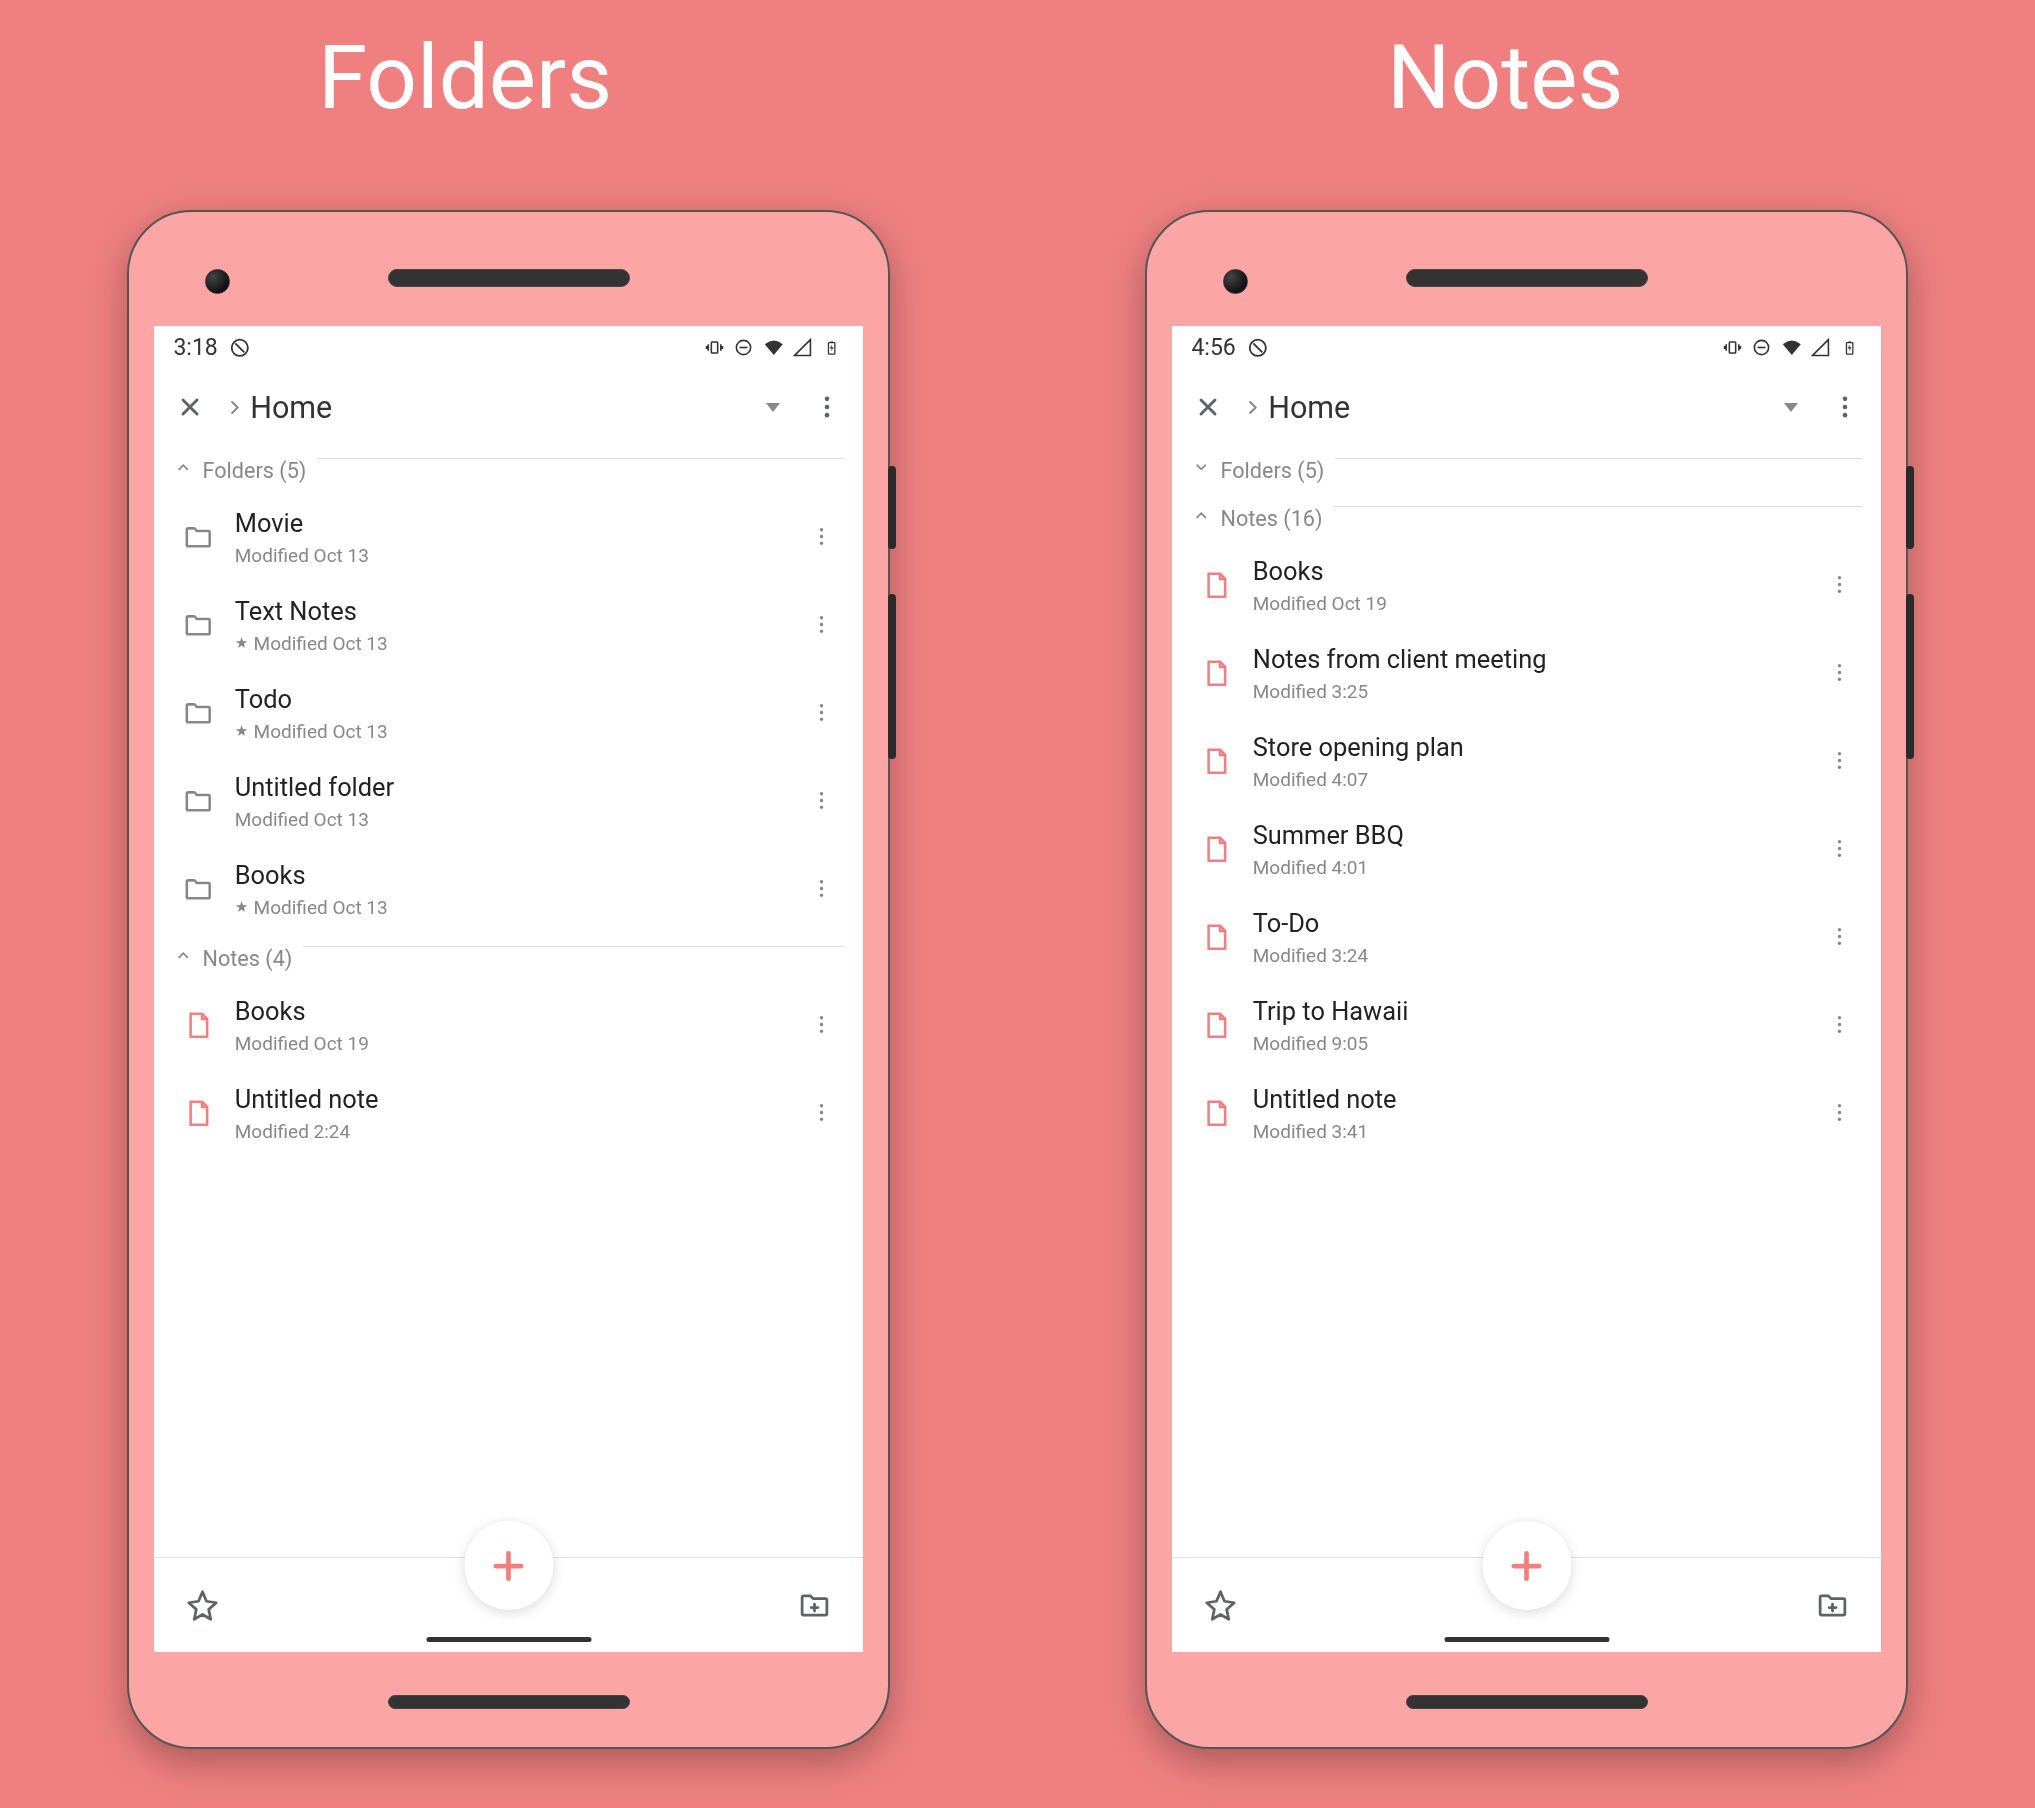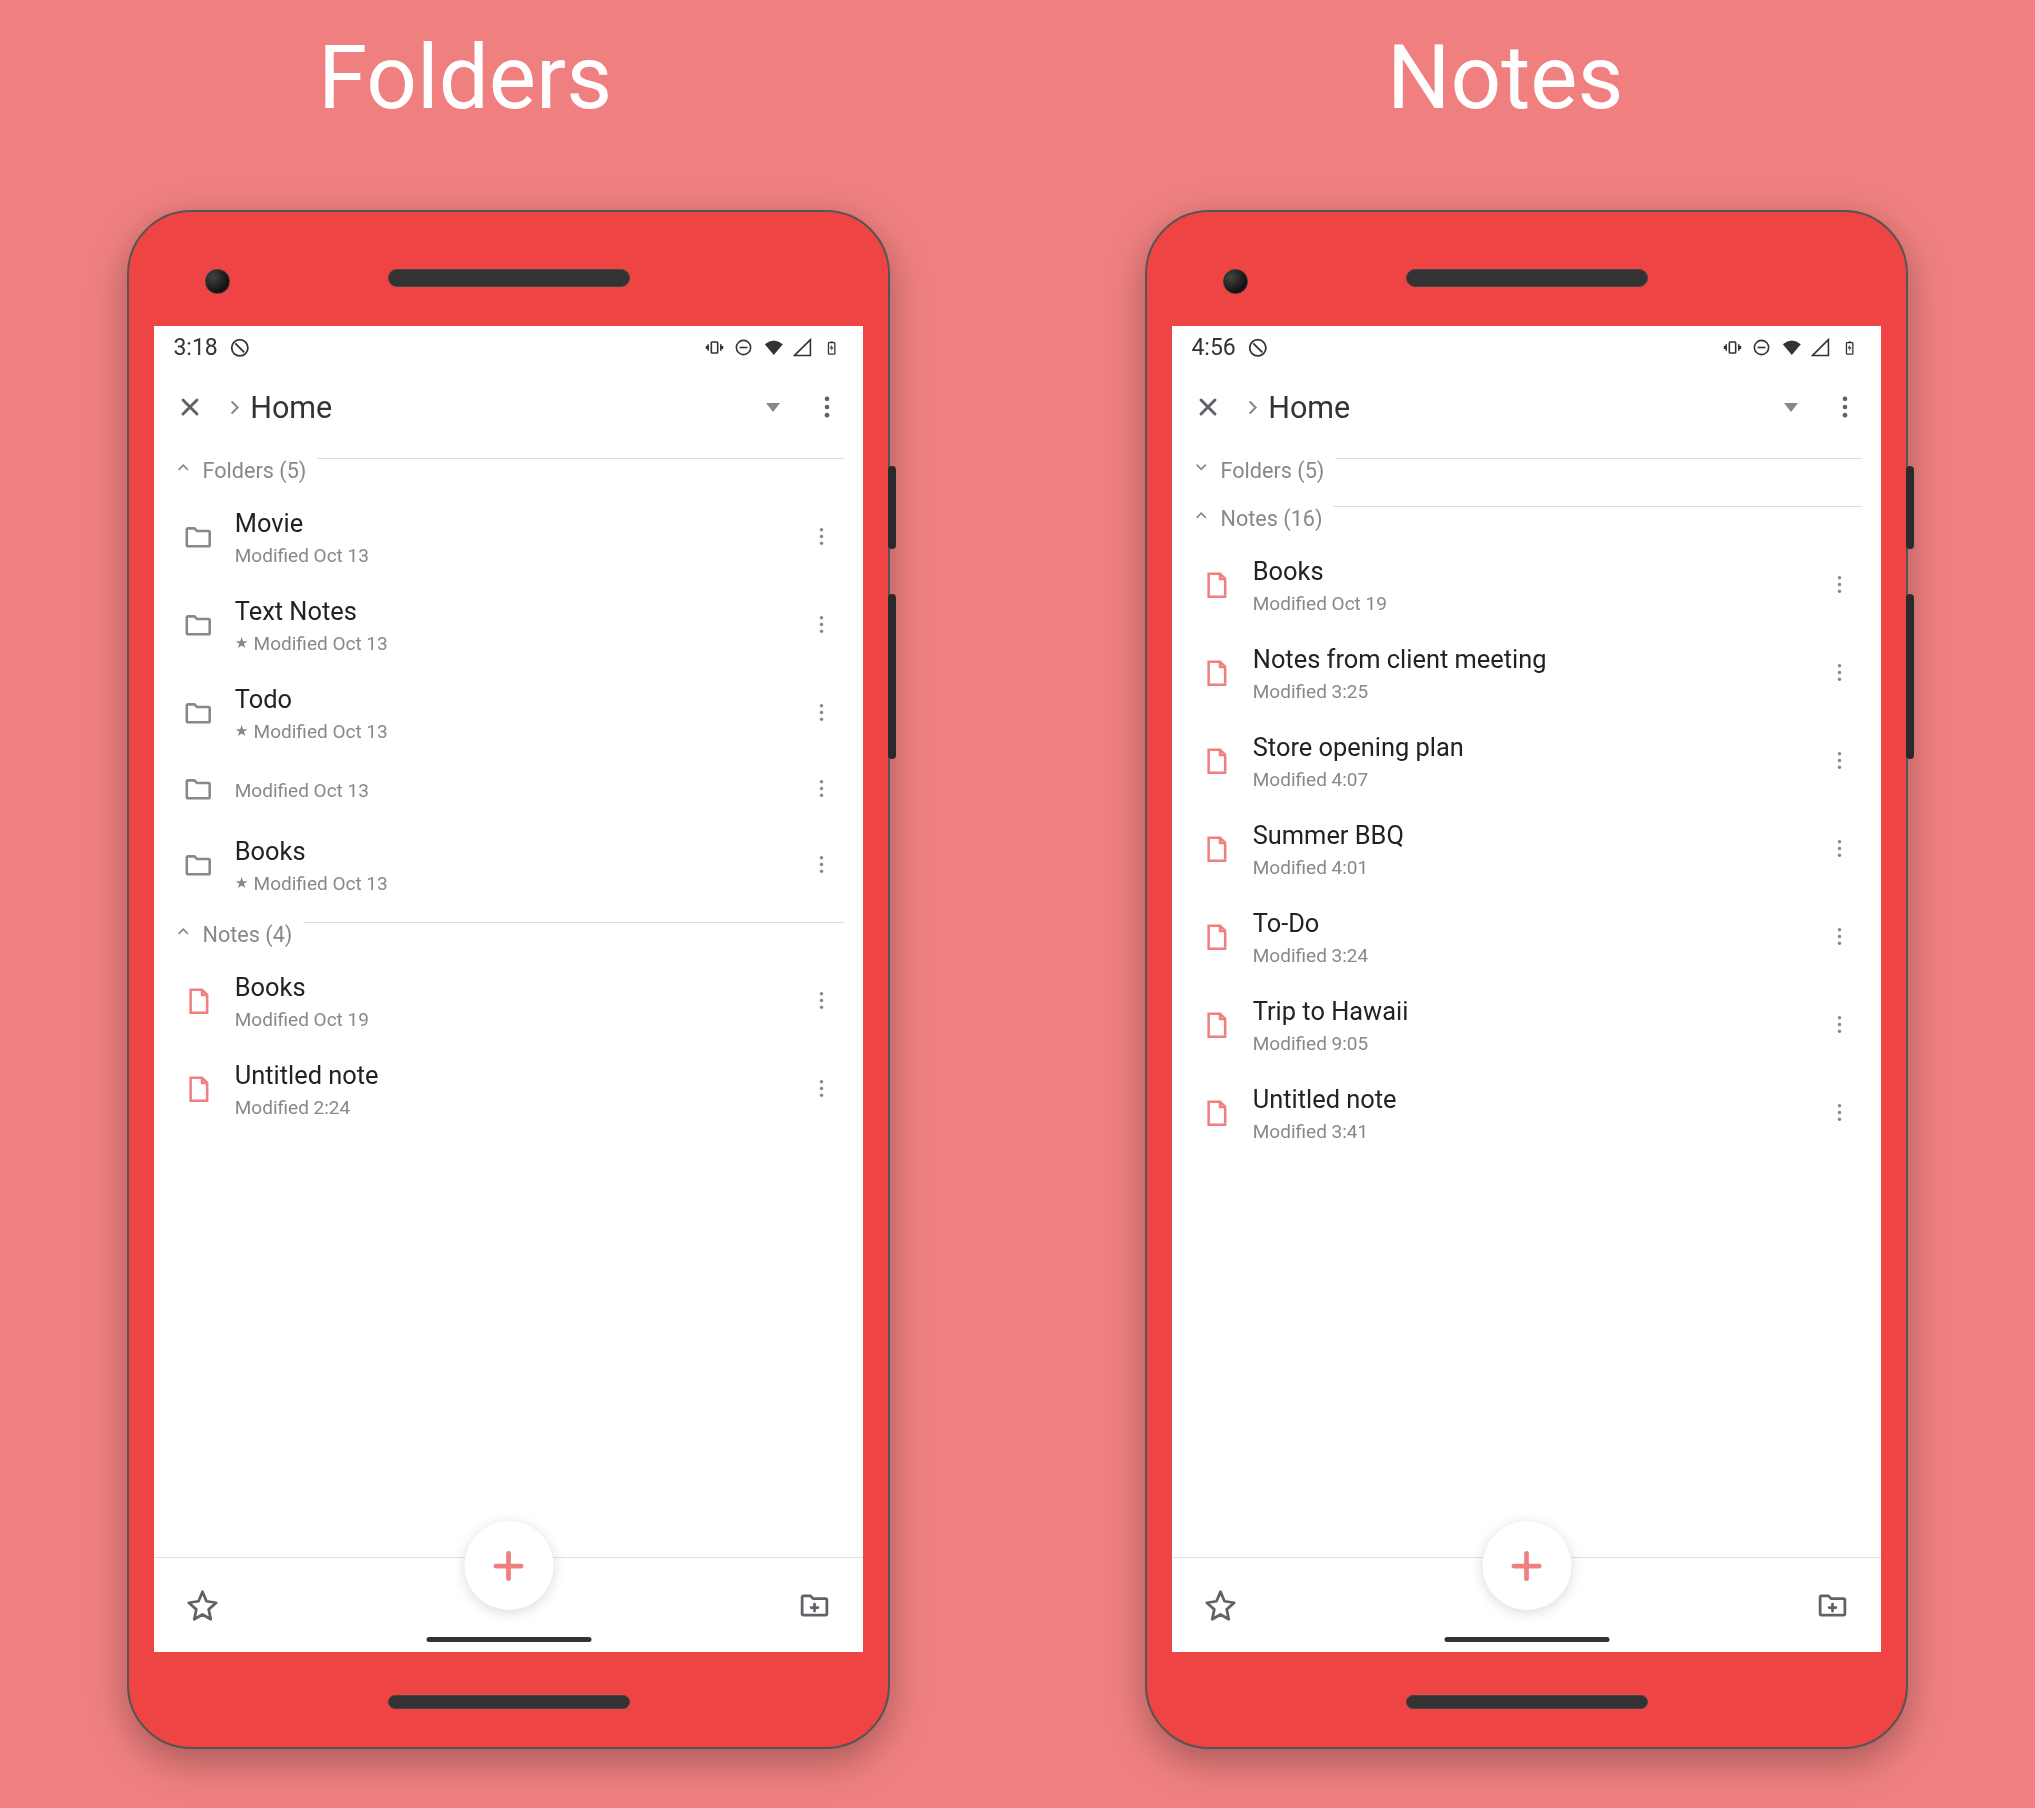--- a/index.html
+++ b/index.html
@@ -25,21 +25,21 @@
     top: 210px;
     width: 763px;
     height: 1539px;
   }
   .phone-left { left: 127px; }
   .phone-right { left: 1145px; }
 
   .phone-frame {
     width: 100%;
     height: 100%;
-    background: #ef4444;
+    background: #fca5a5;
     border-radius: 64px;
     border: 2.5px solid #555;
     box-shadow: 0 12.7px 38px rgba(0,0,0,0.3);
     position: relative;
     padding: 114px 25.4px 95px 25.4px;
   }
   .speaker-top {
     position: absolute;
     top: 57px;
     left: 50%;
@@ -370,20 +370,21 @@
                 </svg>
               </div>
             </div>
             <div class="list-item">
               <div class="item-icon">
                 <svg viewBox="0 0 24 24" width="30.5" height="30.5">
                   <path d="M3 6a1 1 0 011-1h5l2 2h9a1 1 0 011 1v10a1 1 0 01-1 1H4a1 1 0 01-1-1V6z" fill="none" stroke="#888" stroke-width="2"></path>
                 </svg>
               </div>
               <div class="item-body">
+                <div class="item-title">Untitled folder</div>
                 <div class="item-sub">
                   <span>Modified Oct 13</span>
                 </div>
               </div>
               <div class="item-menu">
                 <svg viewBox="0 0 24 24" width="23" height="23">
                   <circle cx="12" cy="5" r="1.8" fill="#888"></circle>
                   <circle cx="12" cy="12" r="1.8" fill="#888"></circle>
                   <circle cx="12" cy="19" r="1.8" fill="#888"></circle>
                 </svg>

